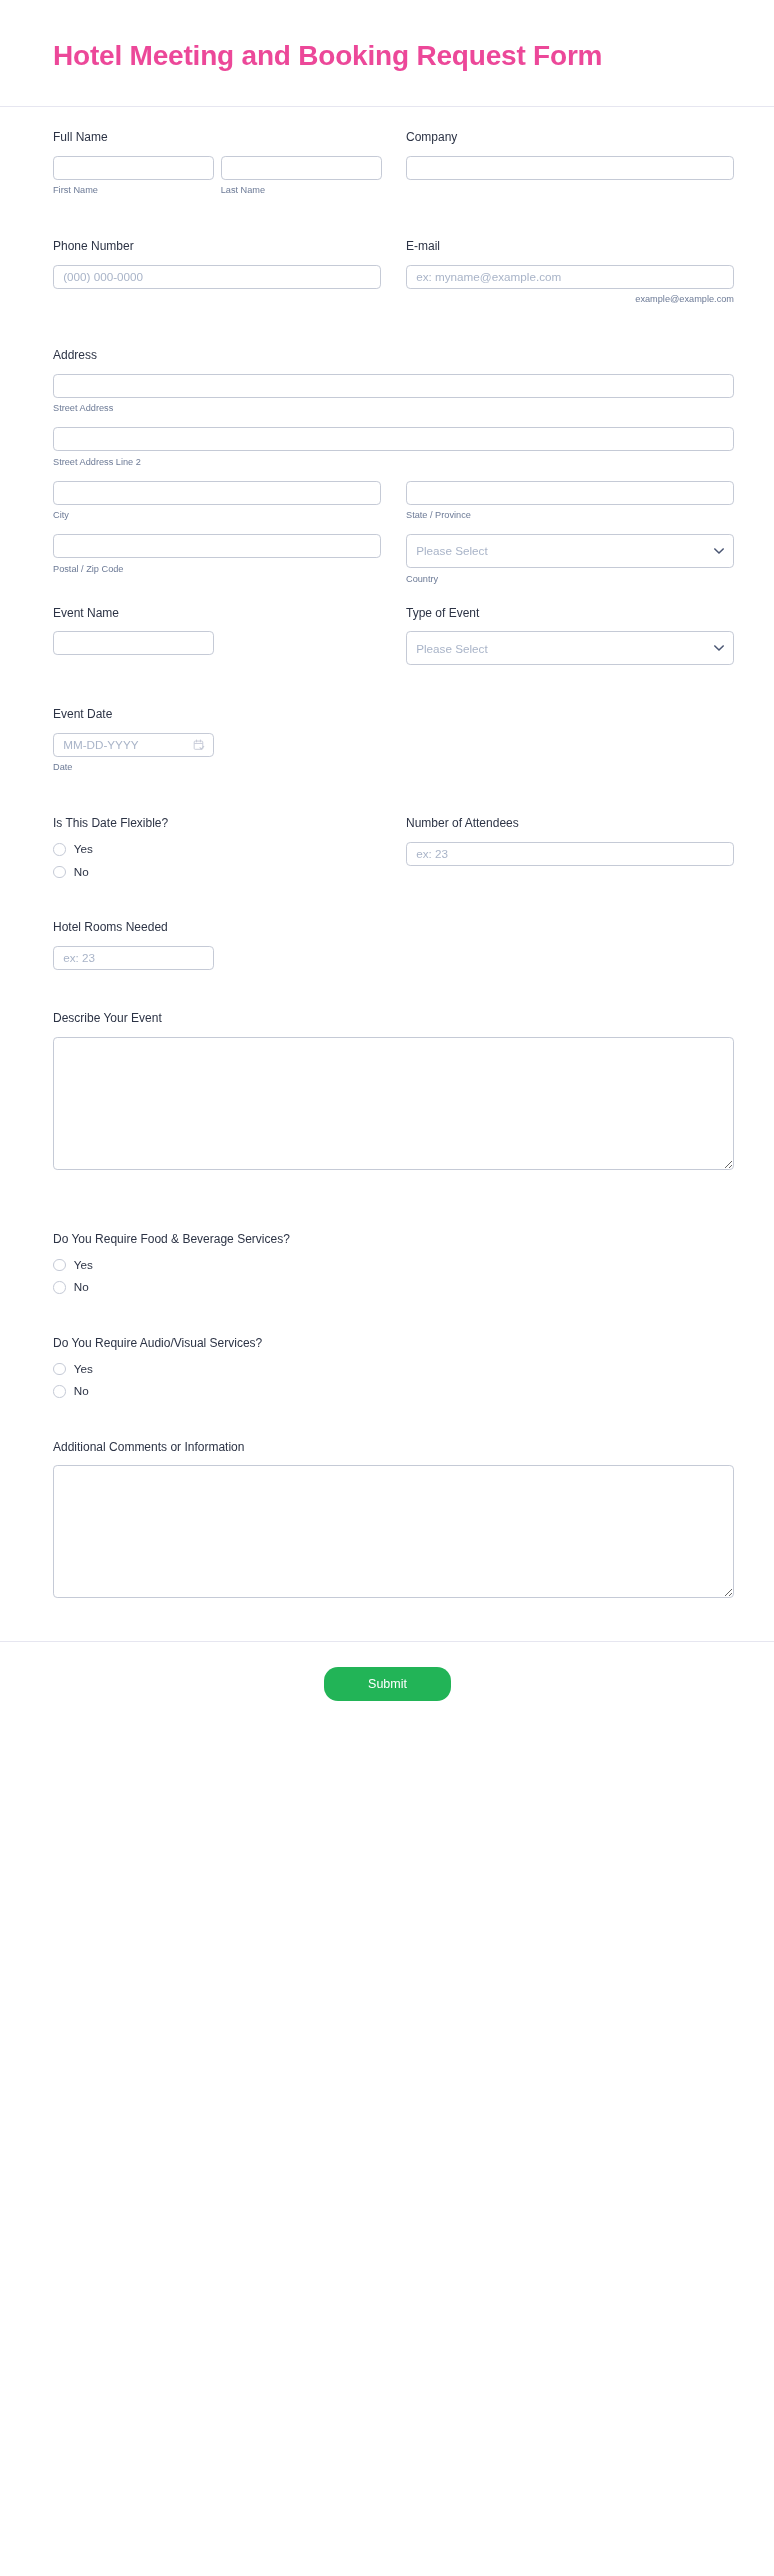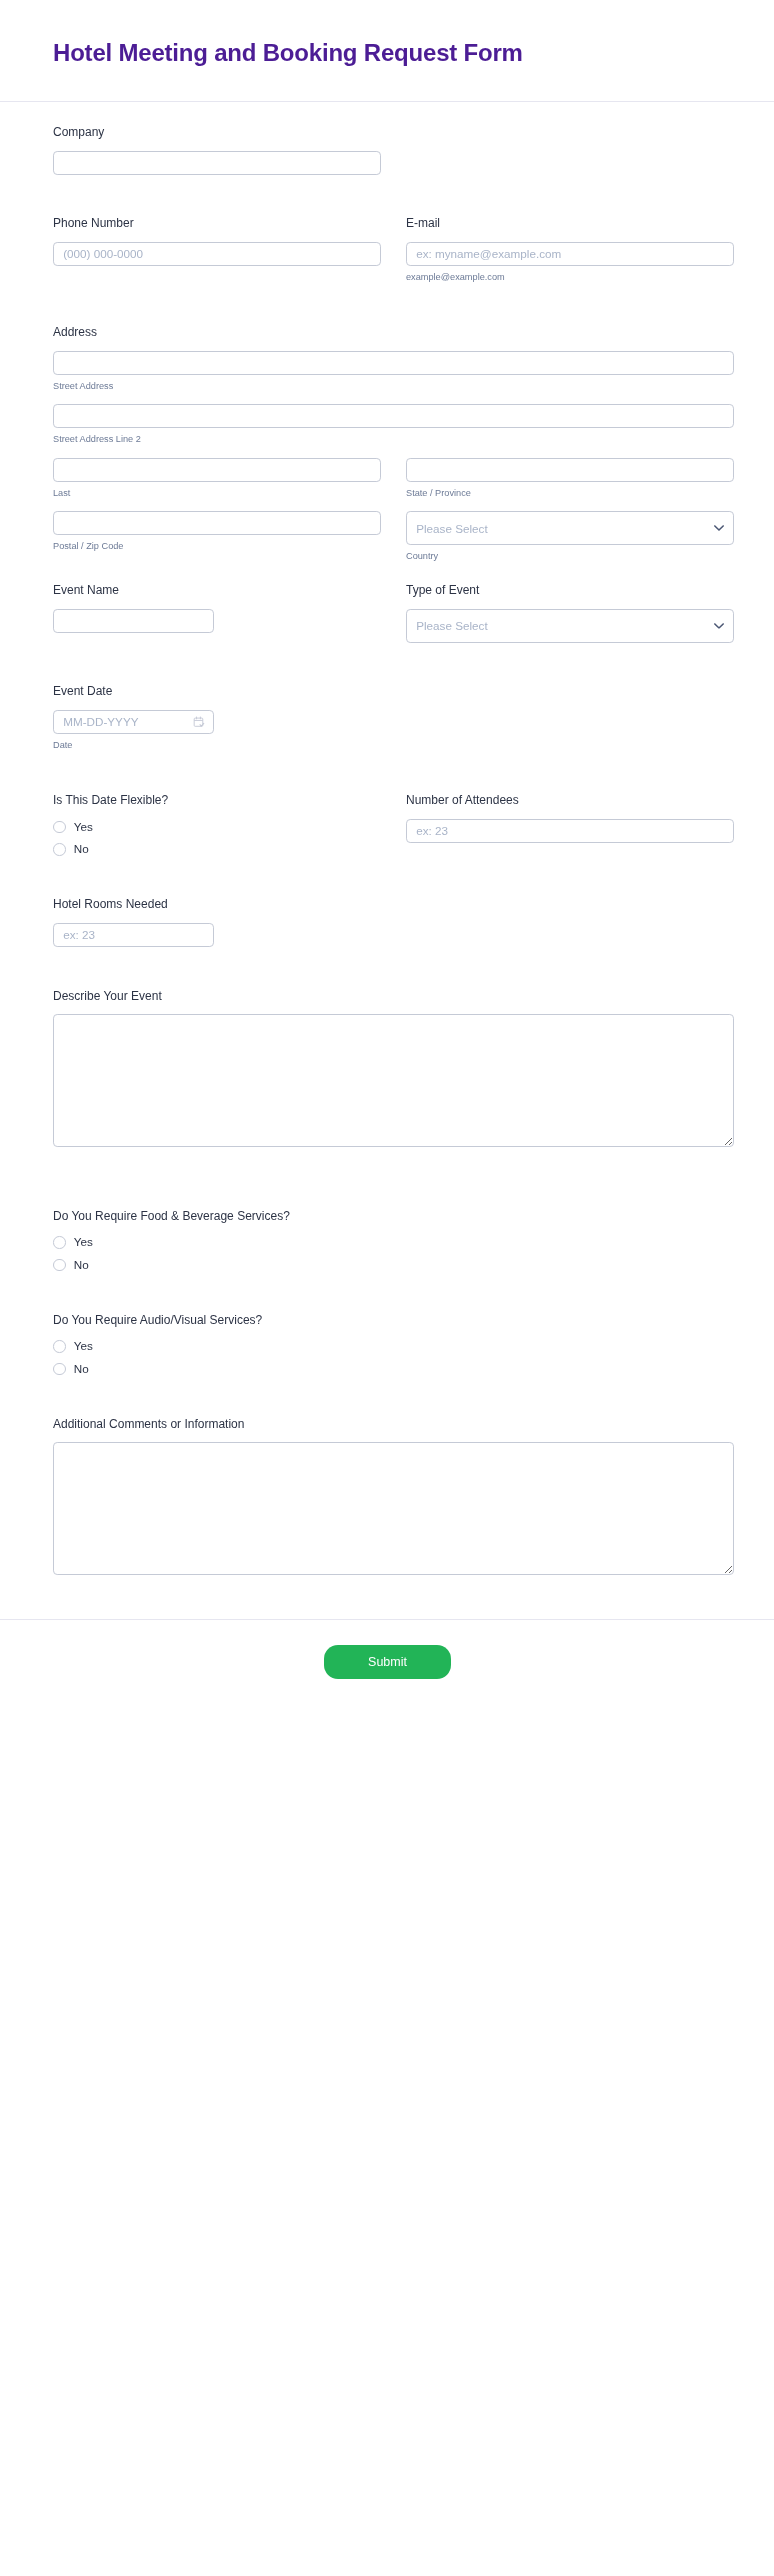--- a/index.html
+++ b/index.html
@@ -15,24 +15,24 @@
     -webkit-font-smoothing: antialiased;
   }
 
   
   .form-header {
     padding: 38px 53px 33px 53px;
     border-bottom: 0.8px solid #e6e6f0;
   }
   .form-title {
     margin: 0;
-    font-size: 24px;
+    font-size: 28px;
     line-height: 1.25;
     font-weight: bold;
-    color: #4c1d95;
+    color: #ec4899;
     letter-spacing: -0.2px;
   }
 
   
   .form-body {
     padding: 23px 53px 0 53px;
   }
 
   .row {
     display: flex;
@@ -56,21 +56,21 @@
     font-weight: normal;
   }
 
   .sublabel {
     display: block;
     font-size: 9.2px;
     line-height: 1.3;
     color: #6c7a96;
     margin-top: 5.8px;
   }
-  .sublabel.email-hint { color: #6c7a96; font-size: 9.2px; }
+  .sublabel.email-hint { color: #6c7a96; font-size: 9.2px; text-align: right; }
 
   
   .inp {
     display: block;
     width: 100%;
     height: 24px;
     padding: 6.7px 9.2px;
     border: 0.8px solid #c5cad6;
     border-radius: 4.2px;
     background: #ffffff;
@@ -191,20 +191,33 @@
 </head>
 <body>
 
 <div class="form-header">
   <h1 class="form-title">Hotel Meeting and Booking Request Form</h1>
 </div>
 
 <div class="form-body">
 
   <div class="row">
+    <div class="col">
+      <div class="field-block">
+        <span class="field-label">Full Name</span>
+        <div class="name-row">
+          <input class="inp" type="text" placeholder="" value="" style="">
+          <input class="inp" type="text" placeholder="" style="">
+        </div>
+        <div class="sub-row">
+          <span class="sublabel">First Name</span>
+          <span class="sublabel">Last Name</span>
+        </div>
+      </div>
+    </div>
 
     <div class="col">
       <div class="field-block">
         <span class="field-label">Company</span>
         <input class="inp" type="text" placeholder="" style="">
       </div>
     </div>
   </div>
 
   <div class="gap-lg"></div>
@@ -238,21 +251,21 @@
       <div class="gap-md"></div>
 
       <input class="inp" type="text" placeholder="" style="">
       <span class="sublabel">Street Address Line 2</span>
 
       <div class="gap-md"></div>
 
       <div class="row">
         <div class="col">
           <input class="inp" type="text" placeholder="" style="">
-          <span class="sublabel">Last</span>
+          <span class="sublabel">City</span>
         </div>
         <div class="col">
           <input class="inp" type="text" placeholder="" style="">
           <span class="sublabel">State / Province</span>
         </div>
       </div>
 
       <div class="gap-md"></div>
 
       <div class="row">

